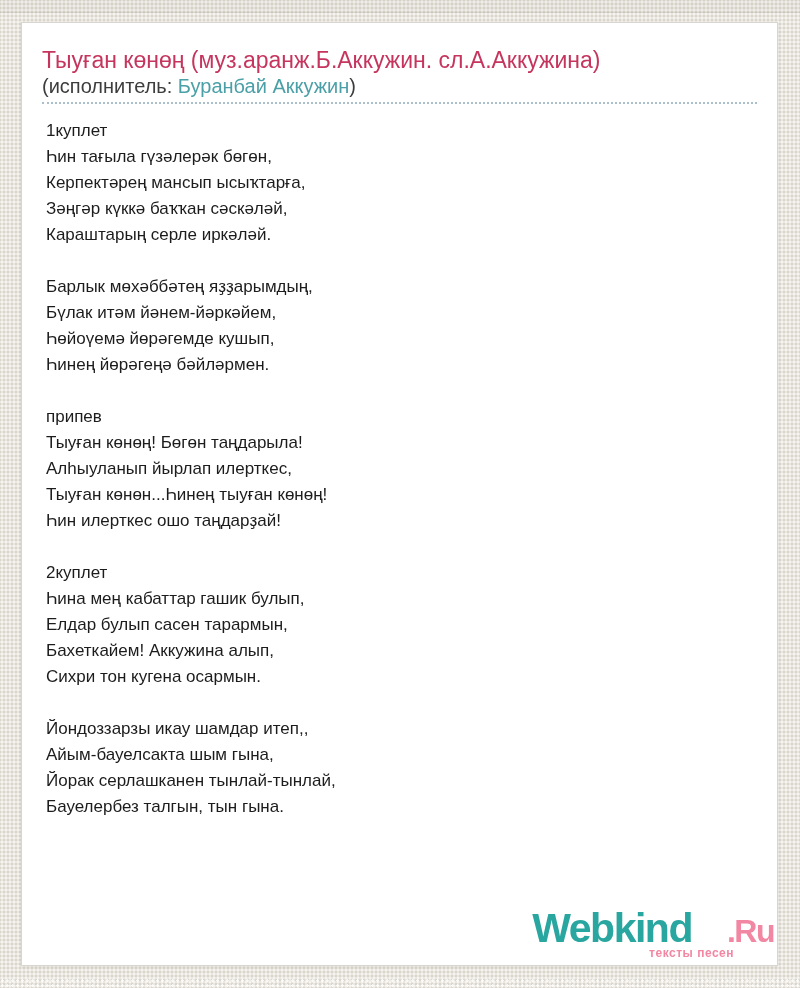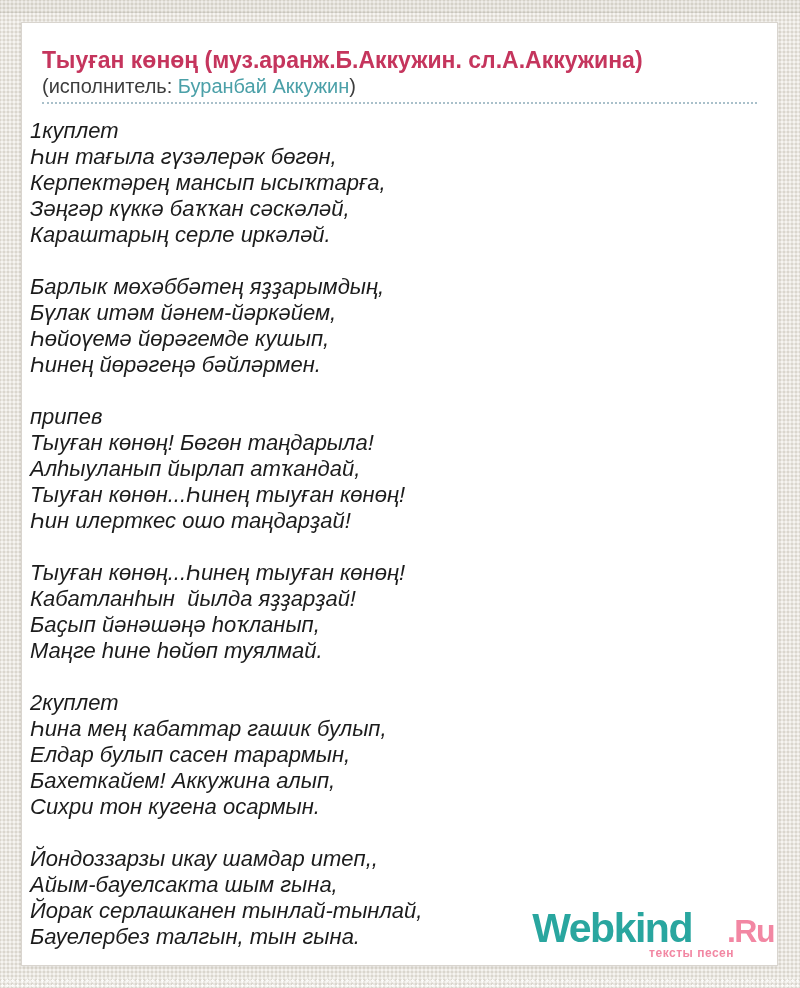--- a/index.html
+++ b/index.html
@@ -45,43 +45,42 @@
     border: 1px solid #d9d5cf;
     box-shadow: 0 1px 3px rgba(0,0,0,0.08);
   }
   .sheet-inner {
     padding: 0 20px;
   }
   .page-title {
     margin: 24px 0 3px 0;
     font-size: 23px;
     line-height: 27px;
-    font-weight: bold;
+    font-weight: normal;
     letter-spacing: 0;
     color: var(--title-color, #c5355d);
   }
   .performer-row {
     font-size: 20px;
     line-height: 18px;
     color: #3d3d3d;
     padding-bottom: 7px;
     border-bottom: 2px dotted var(--dots-color, #a9c0ca);
     margin-right: 0;
   }
   .performer-link {
     color: var(--link-color, #4ba0a8);
     text-decoration: none;
     cursor: pointer;
   }
   .lyrics {
-    padding: 14px 20px 0 8px;
-    font-size: 22px;
+    padding: 14px 20px 0 24px;
+    font-size: 17px;
     line-height: 26px;
     color: #1c1c1c;
-    font-style: italic;
   }
   .stanza { margin: 0 0 26px 0; }
   .stanza:last-child { margin-bottom: 0; }
   .lyric-line { white-space: pre-wrap; }
   .logo {
     position: absolute;
     right: 3px;
     bottom: 1px;
     text-align: right;
     cursor: pointer;
@@ -127,29 +126,23 @@
       </div>
       <div class="stanza">
         <div class="lyric-line">Барлык мөхәббәтең яҙҙарымдың,</div>
         <div class="lyric-line">Бүлак итәм йәнем-йәркәйем,</div>
         <div class="lyric-line">Һөйоүемә йөрәгемде кушып,</div>
         <div class="lyric-line">Һинең йөрәгеңә бәйләрмен.</div>
       </div>
       <div class="stanza">
         <div class="lyric-line">припев</div>
         <div class="lyric-line">Тыуған көнөң! Бөгөн таңдарыла!</div>
-        <div class="lyric-line">Алһыуланып йырлап атҡандай,</div>
+        <div class="lyric-line">Алһыуланып йырлап илерткес,</div>
         <div class="lyric-line">Тыуған көнөн...Һинең тыуған көнөң!</div>
         <div class="lyric-line">Һин илерткес ошо таңдарҙай!</div>
-      </div>
-      <div class="stanza">
-        <div class="lyric-line">Тыуған көнөң...Һинең тыуған көнөң!</div>
-        <div class="lyric-line">Кабатланһын  йылда яҙҙарҙай!</div>
-        <div class="lyric-line">Баҫып йәнәшәңә һоҡланып,</div>
-        <div class="lyric-line">Маңге һине һөйөп туялмай.</div>
       </div>
       <div class="stanza">
         <div class="lyric-line">2куплет</div>
         <div class="lyric-line">Һина мең кабаттар гашик булып,</div>
         <div class="lyric-line">Елдар булып сасен тарармын,</div>
         <div class="lyric-line">Бахеткайем! Аккужина алып,</div>
         <div class="lyric-line">Сихри тон кугена осармын.</div>
       </div>
       <div class="stanza">
         <div class="lyric-line">Йондоззарзы икау шамдар итеп,,</div>

